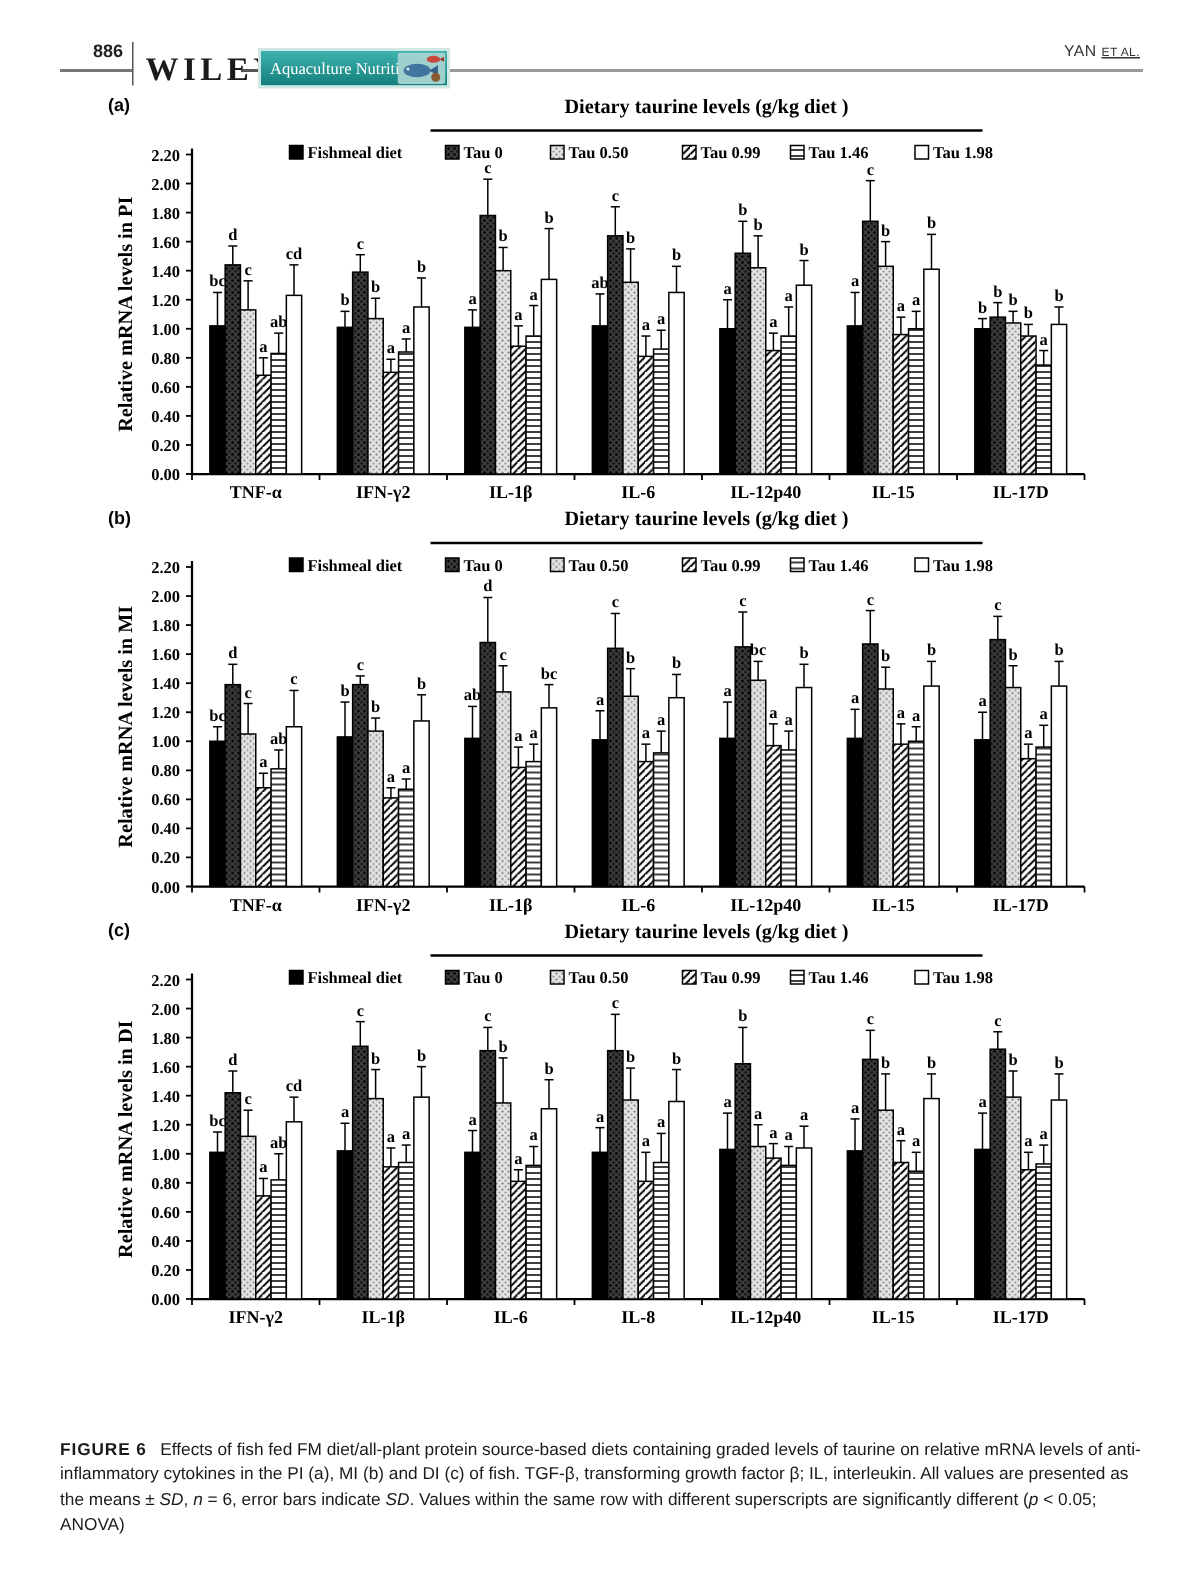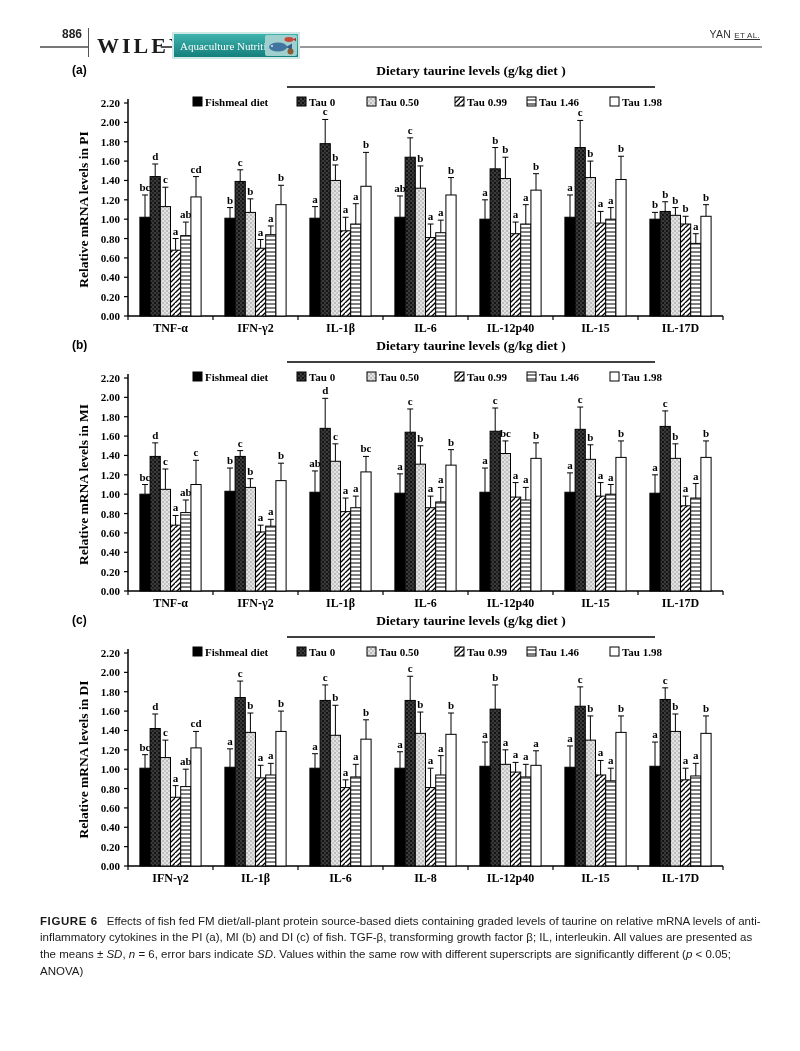--- a/index.html
+++ b/index.html
@@ -15,21 +15,21 @@
   .banner{position:absolute;left:172px;top:32px;width:128px;height:27px;box-sizing:border-box;
           background:linear-gradient(#3fb3ae,#147f7c);border:2px solid #cfe7e5;display:flex;align-items:center;}
   .banner-text{font-family:"Liberation Serif",serif;font-size:11px;color:#fff;padding-left:6px;white-space:nowrap;}
   .banner-art{position:absolute;right:1px;top:1px;width:32px;height:21px;}
   .hdr-rule2{position:absolute;left:300px;top:46px;width:462px;height:2px;background:#999;}
   .hdr-authors{position:absolute;right:40px;top:28px;font-size:10.5px;color:#333;letter-spacing:.3px;}
   .hdr-authors .etal{font-size:8px;text-decoration:underline;}
   
   svg.panel{position:absolute;left:30px;}
   
-  .caption{position:absolute;left:40px;top:901px;width:726px;font-size:11.5px;line-height:1.45;color:#1a1a1a;}
+  .caption{position:absolute;left:40px;top:947px;width:726px;font-size:11.5px;line-height:1.45;color:#1a1a1a;}
   .caption .figlabel{font-weight:bold;letter-spacing:.6px;margin-right:9px;}
   .caption i{font-style:italic;}
 </style>
 </head>
 <body>
 
 <div class="page">
 
   <div>
     <div class="hdr-num">886</div>

